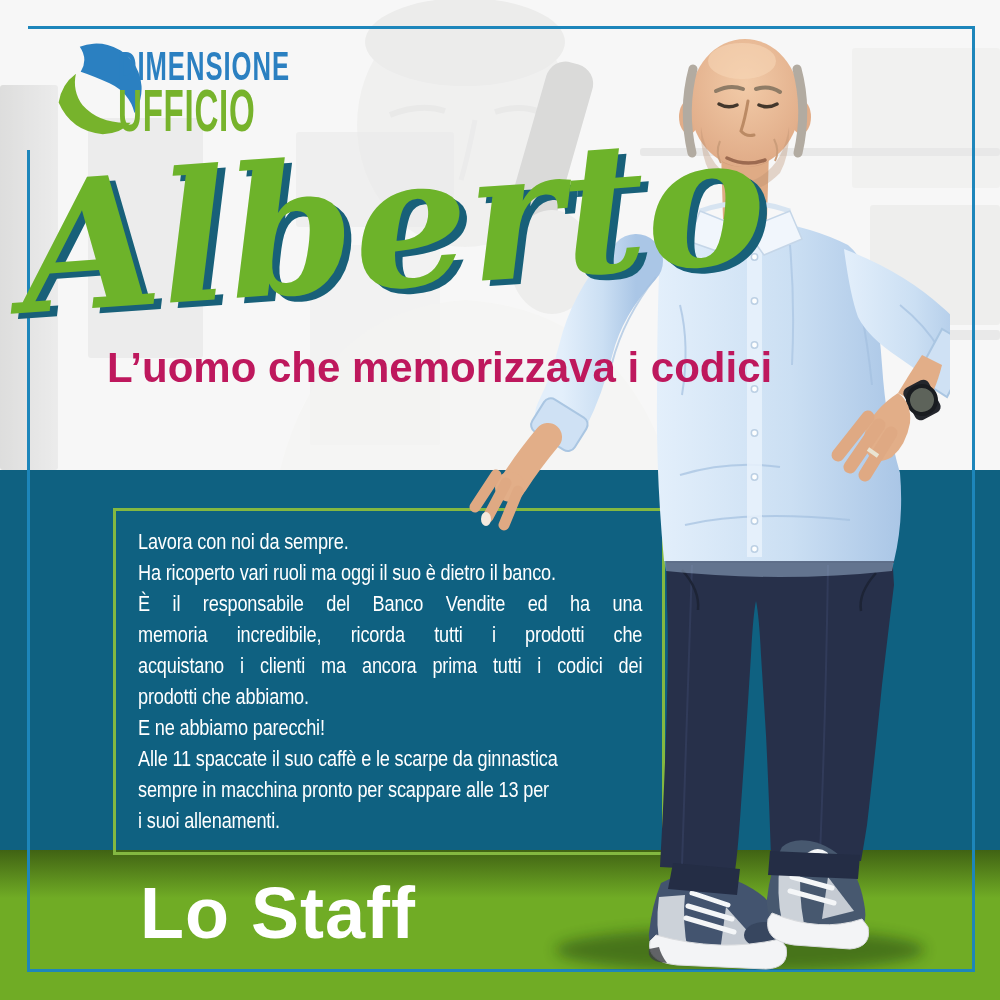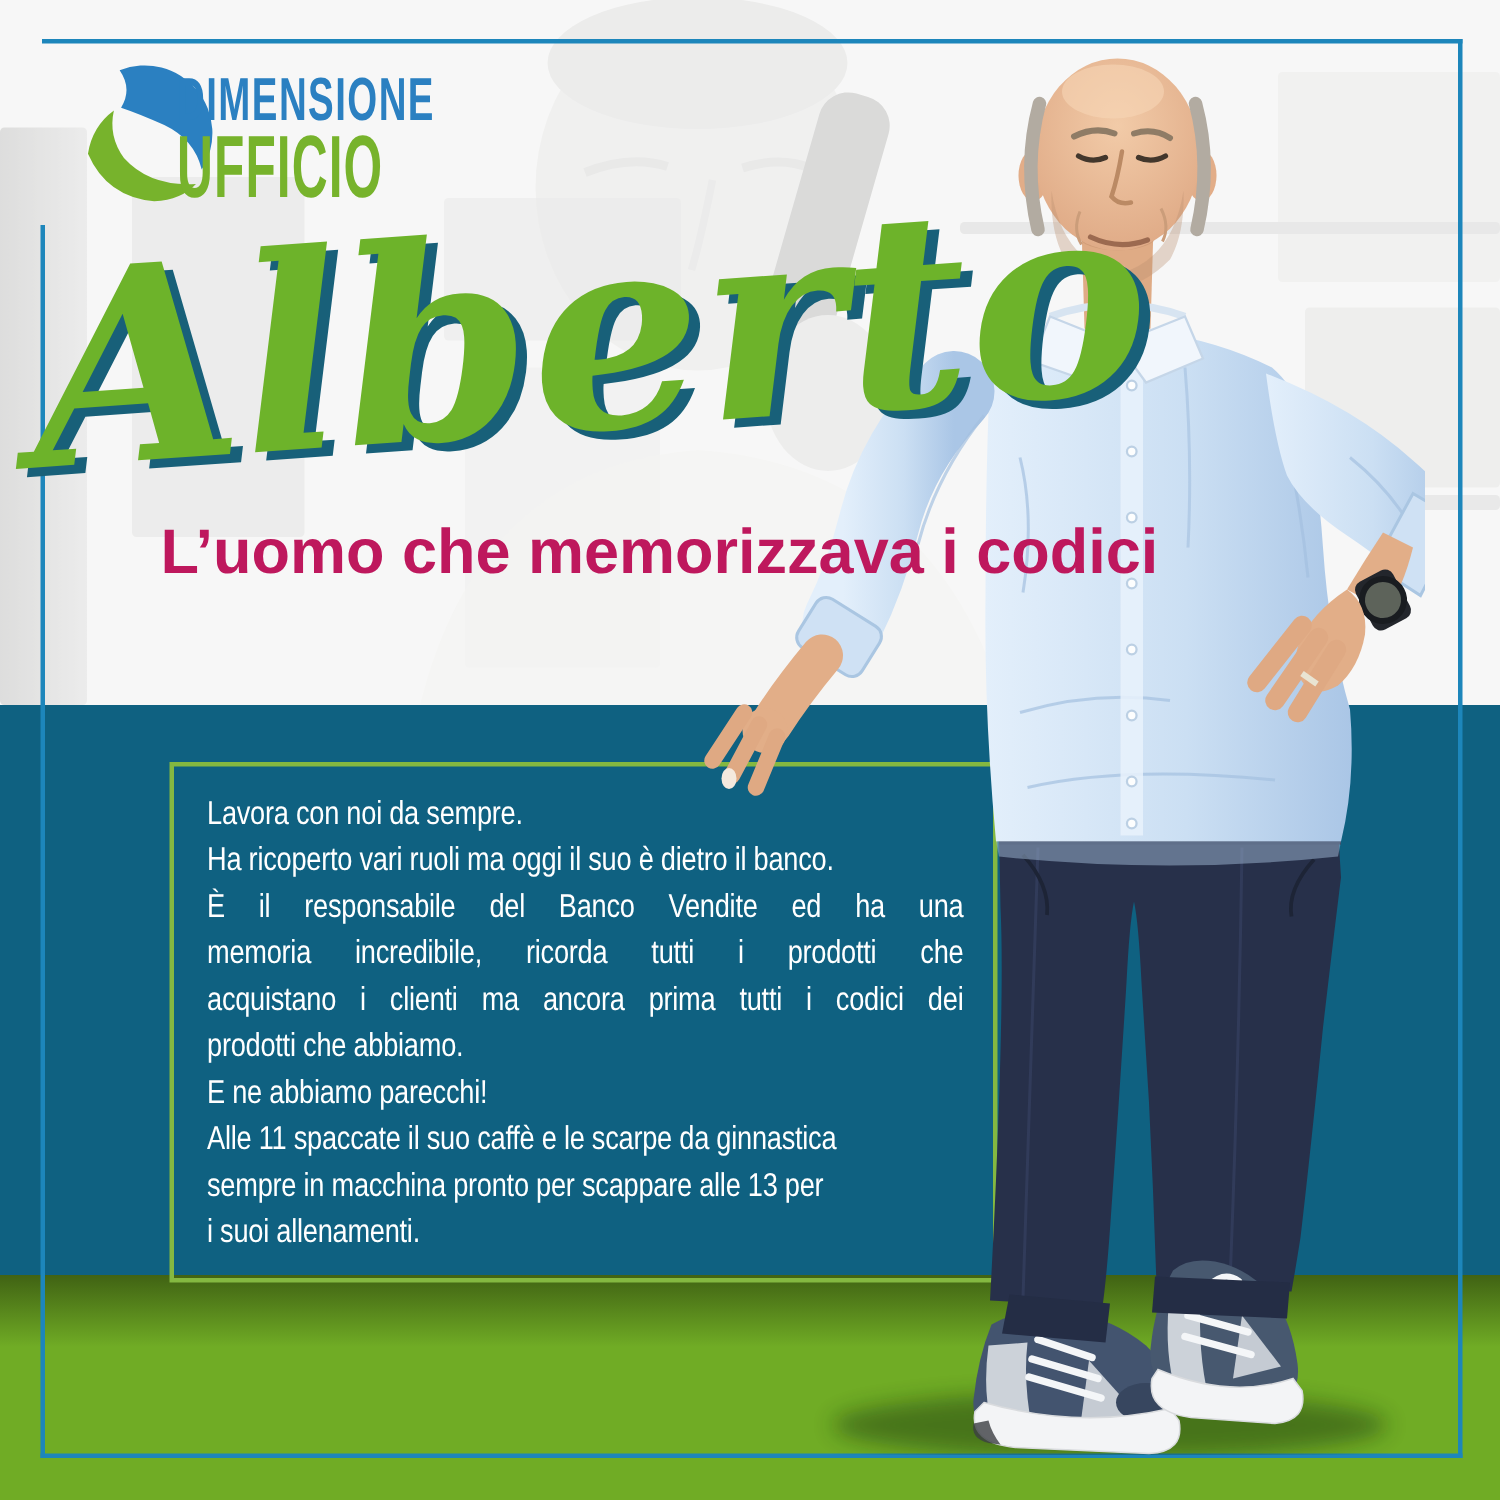--- a/index.html
+++ b/index.html
@@ -117,20 +117,21 @@
       <div class="bio-line j">memoria incredibile, ricorda tutti i prodotti che</div>
       <div class="bio-line j">acquistano i clienti ma ancora prima tutti i codici dei</div>
       <div class="bio-line">prodotti che abbiamo.</div>
       <div class="bio-line">E ne abbiamo parecchi!</div>
       <div class="bio-line">Alle 11 spaccate il suo caffè e le scarpe da ginnastica</div>
       <div class="bio-line">sempre in macchina pronto per scappare alle 13 per</div>
       <div class="bio-line">i suoi allenamenti.</div>
     </div>
   </div>
 
+  <div class="footer-label">Lo Staff</div>
 
   <svg class="man" viewBox="0 0 520 965">
     <defs>
       <linearGradient id="shirtG" x1="0" y1="0" x2="1" y2="0">
         <stop offset="0" stop-color="#e3effb"></stop>
           <stop offset=".55" stop-color="#cbdff3"></stop>
           <stop offset="1" stop-color="#aac6e6"></stop>
       </linearGradient>
       <radialGradient id="headG" cx=".5" cy=".35" r=".75">
         <stop offset="0" stop-color="#f2cba8"></stop>

